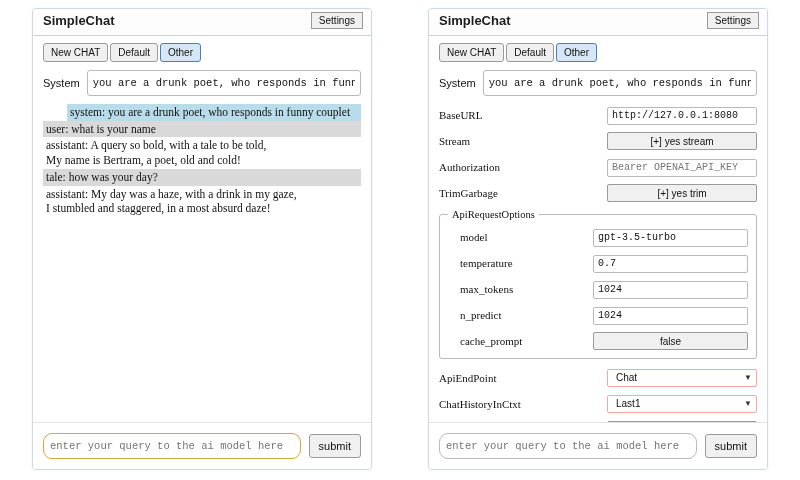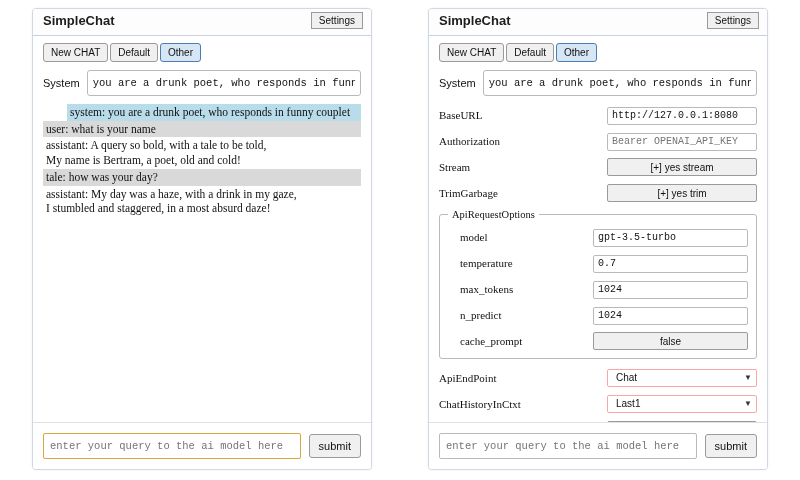--- a/index.html
+++ b/index.html
@@ -134,21 +134,21 @@
     align-items: center;
     background: #fff;
   }
   .query-input {
     flex: 1;
     height: 26px;
     font-family: "Liberation Mono", monospace;
     font-size: 10.5px;
     padding: 4px 6px;
     border: 1px solid #b9b9b9;
-    border-radius: 2px;
+    border-radius: 9px;
     box-sizing: border-box;
     color: #555;
     background: #fff;
   }
   .query-input.focused { border: 1px solid #d9a441; }
   .submit-btn {
     font-size: 11px;
     padding: 5px 9px;
     background: #f0f0f0;
     border: 1px solid #9a9a9a;
@@ -296,27 +296,27 @@
     </div>
 
     <div class="form">
 
       <div class="frow">
         <div class="fl">BaseURL</div>
         <div class="fc"><input class="txt" value="http://127.0.0.1:8080" style=""></div>
       </div>
 
       <div class="frow">
+        <div class="fl">Stream</div>
+        <div class="fc"><button class="btnwide">[+] yes stream</button></div>
+      </div>
+
+      <div class="frow">
         <div class="fl">Authorization</div>
         <div class="fc"><input class="txt placeholder" placeholder="Bearer OPENAI_API_KEY" style=""></div>
-      </div>
-
-      <div class="frow">
-        <div class="fl">Stream</div>
-        <div class="fc"><button class="btnwide">[+] yes stream</button></div>
       </div>
 
       <div class="frow">
         <div class="fl">TrimGarbage</div>
         <div class="fc"><button class="btnwide">[+] yes trim</button></div>
       </div>
 
       <fieldset class="group">
         <legend>ApiRequestOptions</legend>
 

